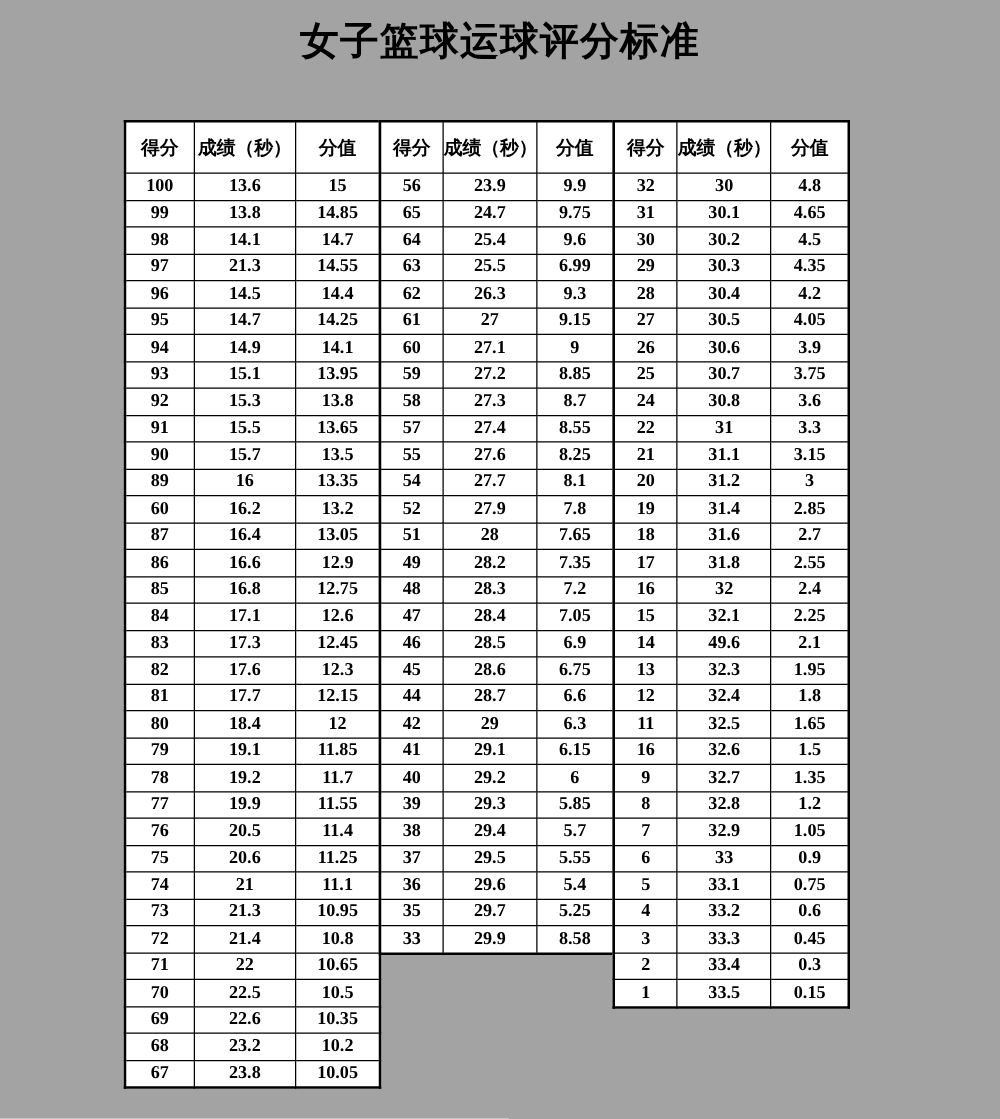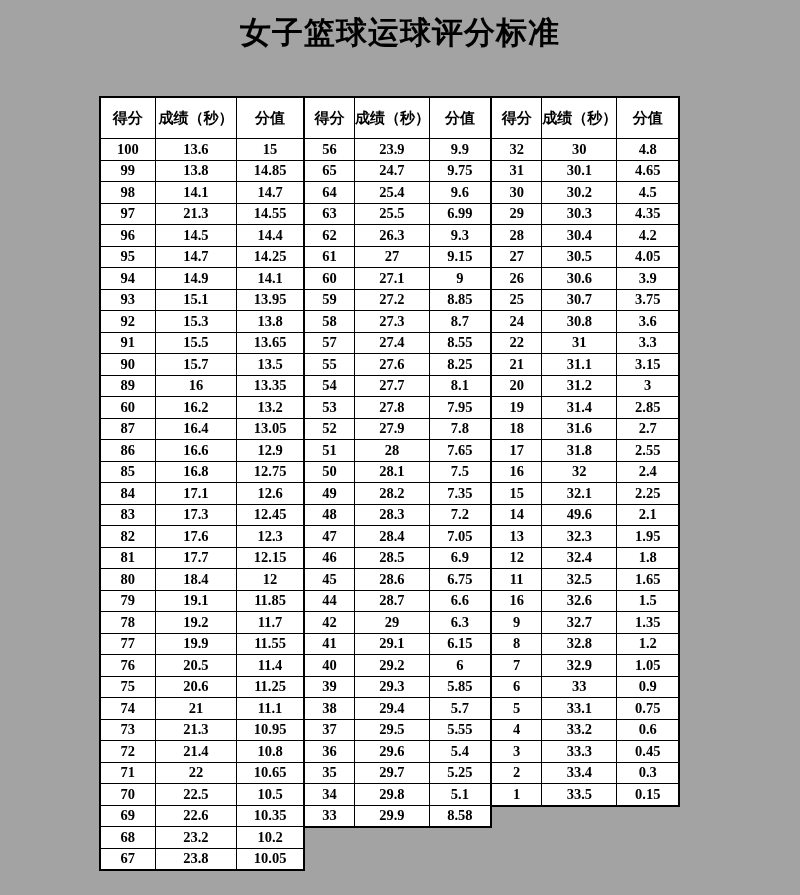--- a/index.html
+++ b/index.html
@@ -334,40 +334,30 @@
             <td>55</td>
             <td>27.6</td>
             <td>8.25</td>
           </tr>
           <tr>
             <td>54</td>
             <td>27.7</td>
             <td>8.1</td>
           </tr>
           <tr>
-            <td>53</td>
-            <td>27.8</td>
-            <td>7.95</td>
-          </tr>
-          <tr>
             <td>52</td>
             <td>27.9</td>
             <td>7.8</td>
           </tr>
           <tr>
             <td>51</td>
             <td>28</td>
             <td>7.65</td>
           </tr>
           <tr>
-            <td>50</td>
-            <td>28.1</td>
-            <td>7.5</td>
-          </tr>
-          <tr>
             <td>49</td>
             <td>28.2</td>
             <td>7.35</td>
           </tr>
           <tr>
             <td>48</td>
             <td>28.3</td>
             <td>7.2</td>
           </tr>
           <tr>
@@ -422,25 +412,20 @@
           </tr>
           <tr>
             <td>36</td>
             <td>29.6</td>
             <td>5.4</td>
           </tr>
           <tr>
             <td>35</td>
             <td>29.7</td>
             <td>5.25</td>
-          </tr>
-          <tr>
-            <td>34</td>
-            <td>29.8</td>
-            <td>5.1</td>
           </tr>
           <tr>
             <td>33</td>
             <td>29.9</td>
             <td>8.58</td>
           </tr>
         </tbody>
     </table>
 
     <table class="grp" id="t3">

